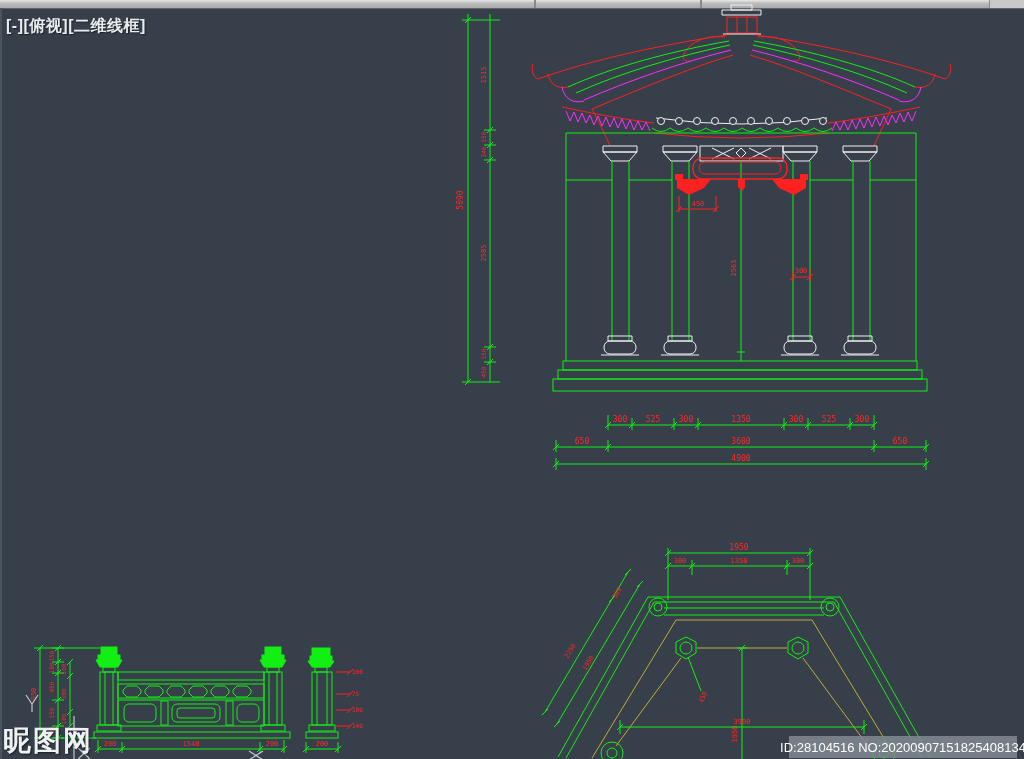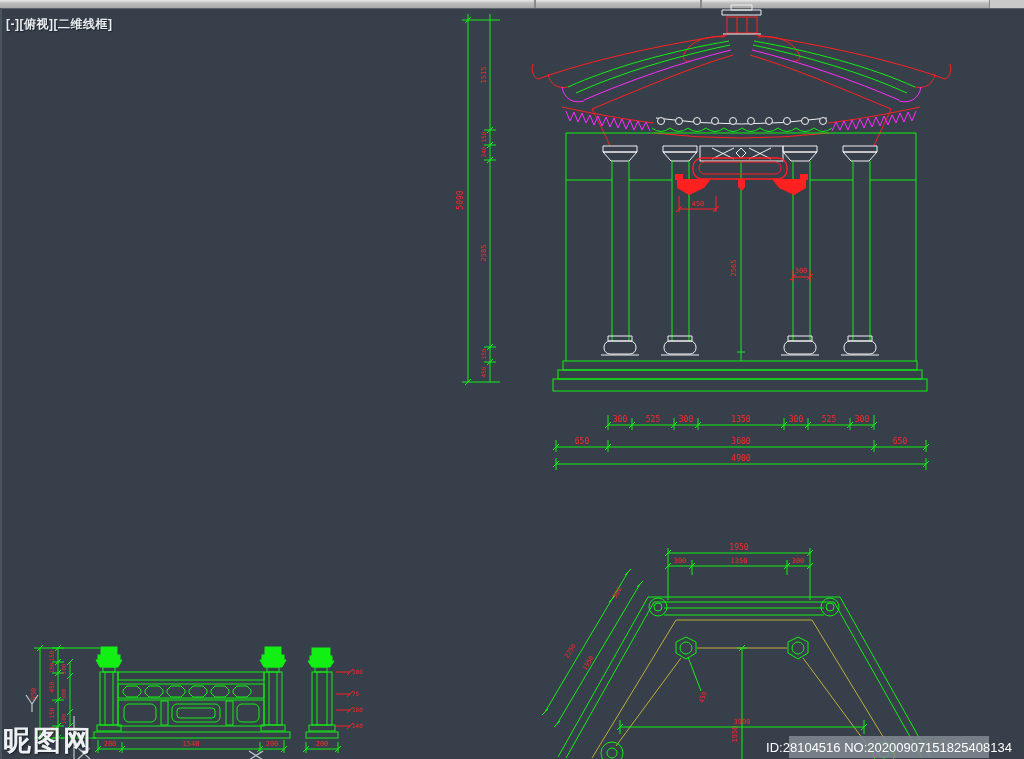--- a/index.html
+++ b/index.html
@@ -4,28 +4,28 @@
 <style>
   html,body{margin:0;padding:0;background:#222;}
   .screen{position:relative;width:1024px;height:759px;background:#363f4a;overflow:hidden;
           font-family:"Liberation Sans",sans-serif;}
   .topbar{position:absolute;left:0;top:0;width:1024px;height:8px;
           background:linear-gradient(#e8e8e8 0%,#bdbdbd 40%,#a9a9a9 100%);
           border-bottom:1px solid #5e646b;}
   .topbar .seg-divider{position:absolute;top:0;width:2px;height:8px;background:#8a8a8a;}
   .topbar .seg-cap{position:absolute;top:0;right:0;width:34px;height:8px;background:#c9c9c9;border-left:1px solid #8a8a8a;}
   .left-edge{position:absolute;left:0;top:8px;width:2px;height:751px;background:#49545e;}
-  .vp-label{position:absolute;left:6px;top:16px;color:#e9edf0;font-size:12px;font-weight:bold;
+  .vp-label{position:absolute;left:6px;top:16px;color:#e9edf0;font-size:16px;font-weight:bold;
             letter-spacing:.5px;text-shadow:1px 1px 1px #1c2228;}
   .drawing{position:absolute;left:0;top:0;}
   .watermark{position:absolute;left:3px;top:722px;white-space:nowrap;display:flex;align-items:baseline;gap:7px;
              text-shadow:1px 1px 2px rgba(0,0,0,.55);}
   .watermark .cn{font-size:28px;font-weight:bold;color:#eef1f3;letter-spacing:2px;}
   .watermark .url{font-size:22px;font-weight:bold;color:#e6eaec;}
-  .id-box{position:absolute;left:789px;top:736px;width:200px;height:22px;
+  .id-box{position:absolute;left:789px;top:736px;width:228px;height:22px;
           background:rgba(128,136,144,.88);color:#ffffff;font-size:13px;
           display:flex;align-items:center;justify-content:center;white-space:nowrap;}
   
   .g{stroke:#12ef12;fill:none;stroke-width:1;}
   .gf{fill:#12ef12;stroke:#12ef12;stroke-width:1;}
   .r{stroke:#ff2020;fill:none;stroke-width:1;}
   .r2{stroke:#ff2020;fill:none;stroke-width:1.4;}
   .rf{fill:#ff2020;stroke:none;}
   .m{stroke:#ff2cff;fill:none;stroke-width:1;}
   .w{stroke:#f2f2f2;fill:none;stroke-width:1;}

